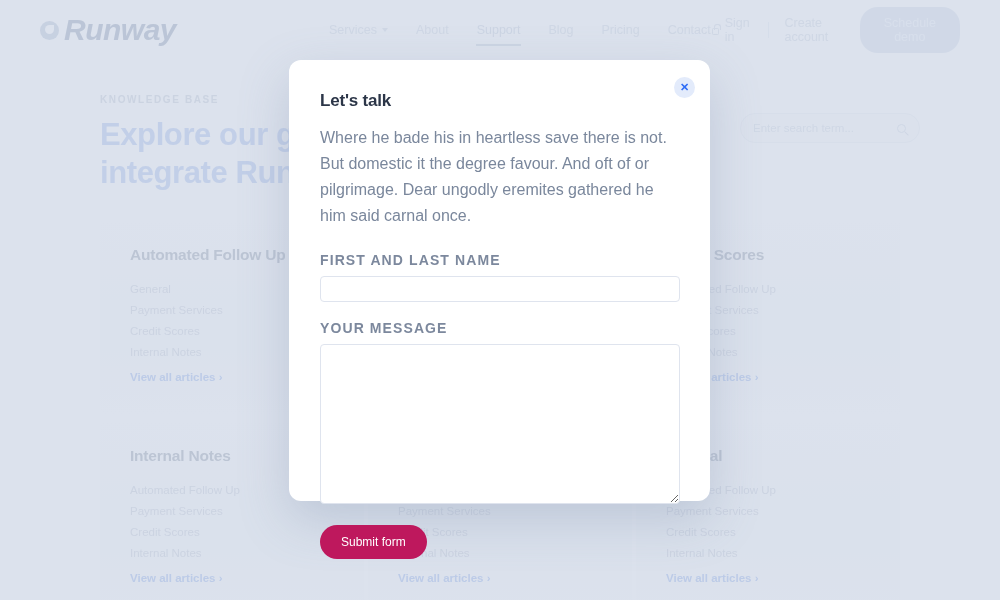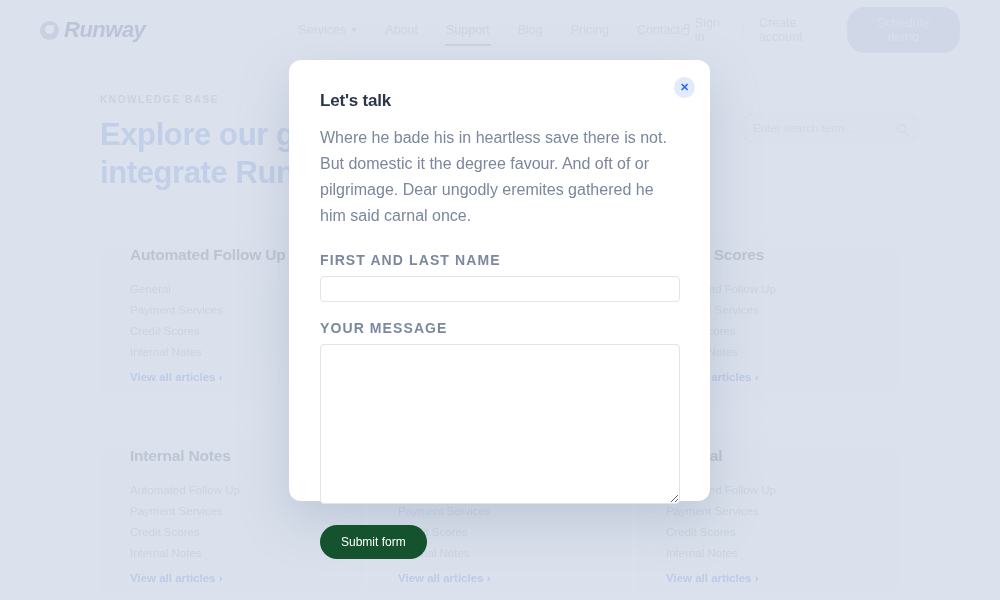--- a/index.html
+++ b/index.html
@@ -32,21 +32,21 @@
     height: 60px;
     display: flex;
     align-items: center;
     padding: 0 40px;
     background: #eef1f6;
   }
   .logo {
     display: flex;
     align-items: center;
     gap: 5px;
-    font-size: 22px;
+    font-size: 30px;
     font-weight: bold;
     font-style: italic;
     color: #9aa7bd;
     letter-spacing: -0.5px;
   }
   .logo-mark {
     width: 19px; height: 19px;
     border-radius: 50%;
     background: #b9c4d8;
     position: relative;
@@ -306,21 +306,21 @@
     padding: 8px 9px;
     font-size: 12px;
     font-family: inherit;
     color: #2c3648;
     outline: none;
     display: block;
     resize: both;
     margin-bottom: 21px;
   }
   .btn-submit {
-    background: #14532d;
+    background: #be185d;
     color: #fff;
     font-size: 12px;
     padding: 10px 21px;
     border: none;
     border-radius: 19px;
     font-family: inherit;
     cursor: pointer;
   }
 </style>
 </head>

